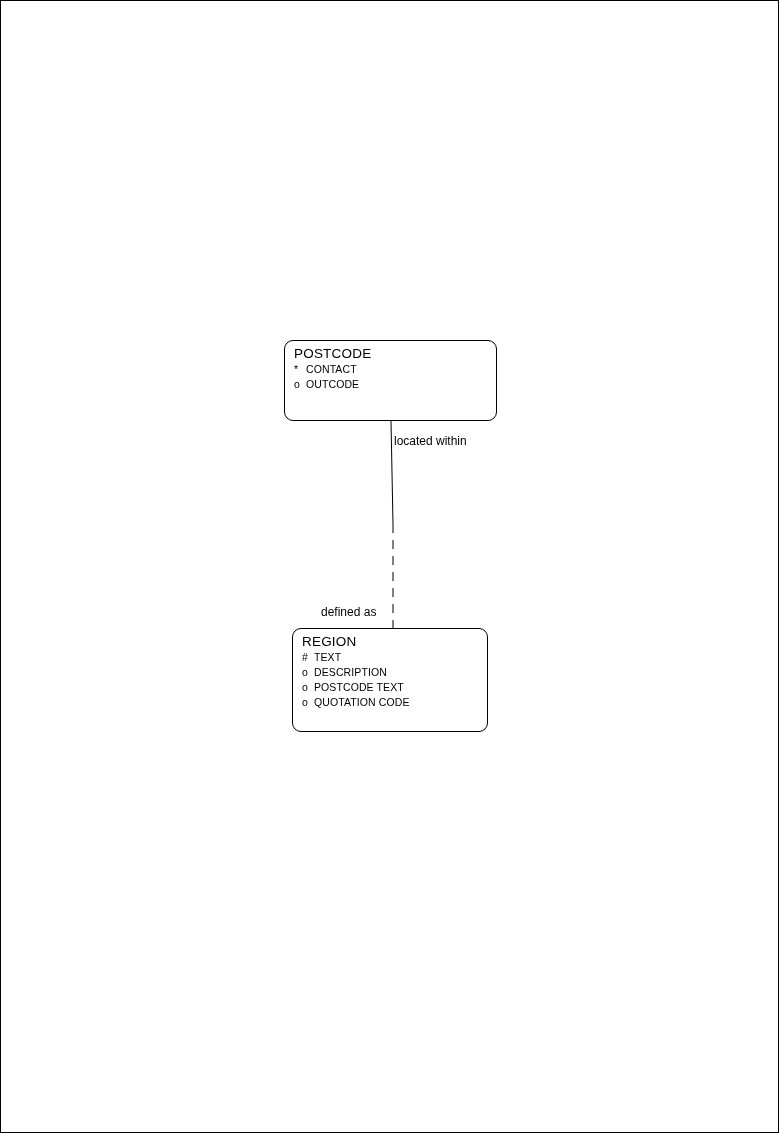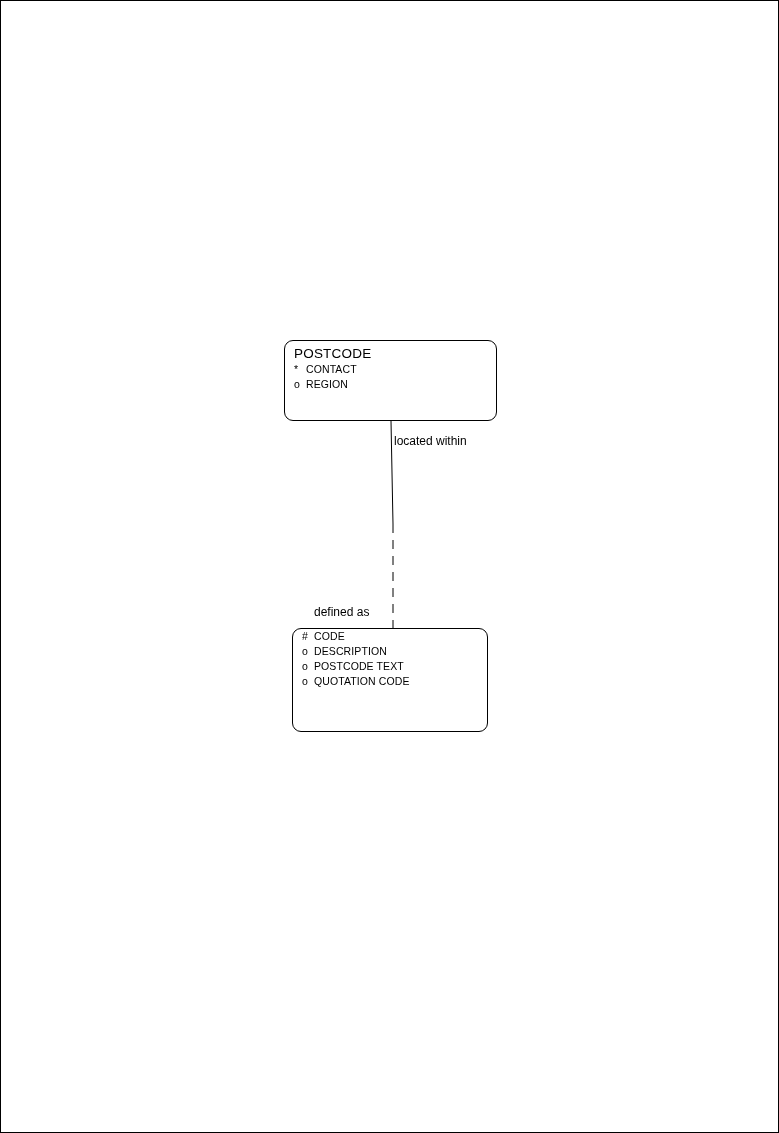--- a/index.html
+++ b/index.html
@@ -97,44 +97,45 @@
 
     <div class="entity" id="entity-postcode" style="left:283px; top:313px; width:213px; height:81px;">
       <div class="entity-name">POSTCODE</div>
       <div class="attr-list">
         <div class="attr">
           <span class="attr-marker">*</span>
           <span class="attr-label">CONTACT</span>
         </div>
         <div class="attr">
           <span class="attr-marker">o</span>
-          <span class="attr-label">REGION</span>
+          <span class="attr-label">OUTCODE</span>
         </div>
       </div>
     </div>
 
     <div class="entity" id="entity-region" style="left:291px; top:601px; width:196px; height:104px;">
+      <div class="entity-name">REGION</div>
       <div class="attr-list">
         <div class="attr">
           <span class="attr-marker">#</span>
-          <span class="attr-label">CODE</span>
+          <span class="attr-label">TEXT</span>
         </div>
         <div class="attr">
           <span class="attr-marker">o</span>
           <span class="attr-label">DESCRIPTION</span>
         </div>
         <div class="attr">
           <span class="attr-marker">o</span>
           <span class="attr-label">POSTCODE TEXT</span>
         </div>
         <div class="attr">
           <span class="attr-marker">o</span>
           <span class="attr-label">QUOTATION CODE</span>
         </div>
       </div>
     </div>
 
     <div class="edge-label" style="left:393px; top:407px;">located within</div>
 
-    <div class="edge-label" style="left:313px; top:578px;">defined as</div>
+    <div class="edge-label" style="left:320px; top:578px;">defined as</div>
 
   </div>
 </div>
 
 </body></html>

